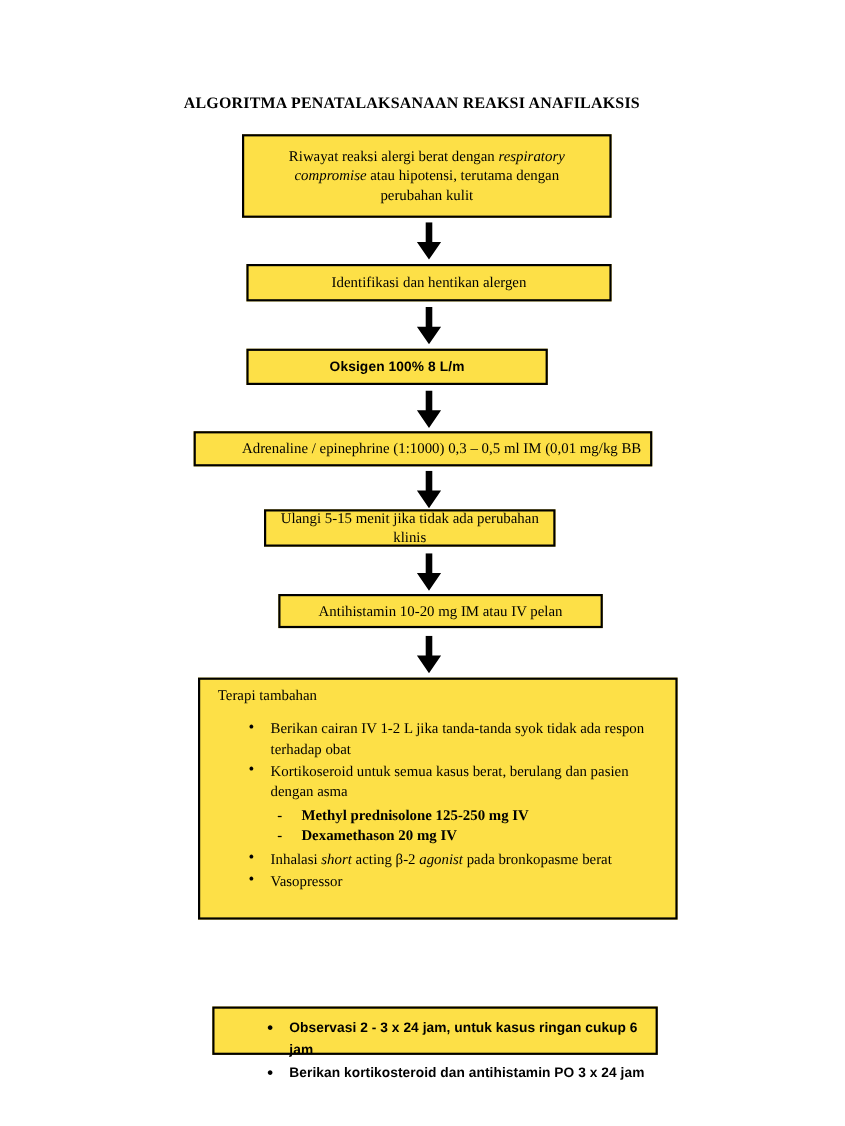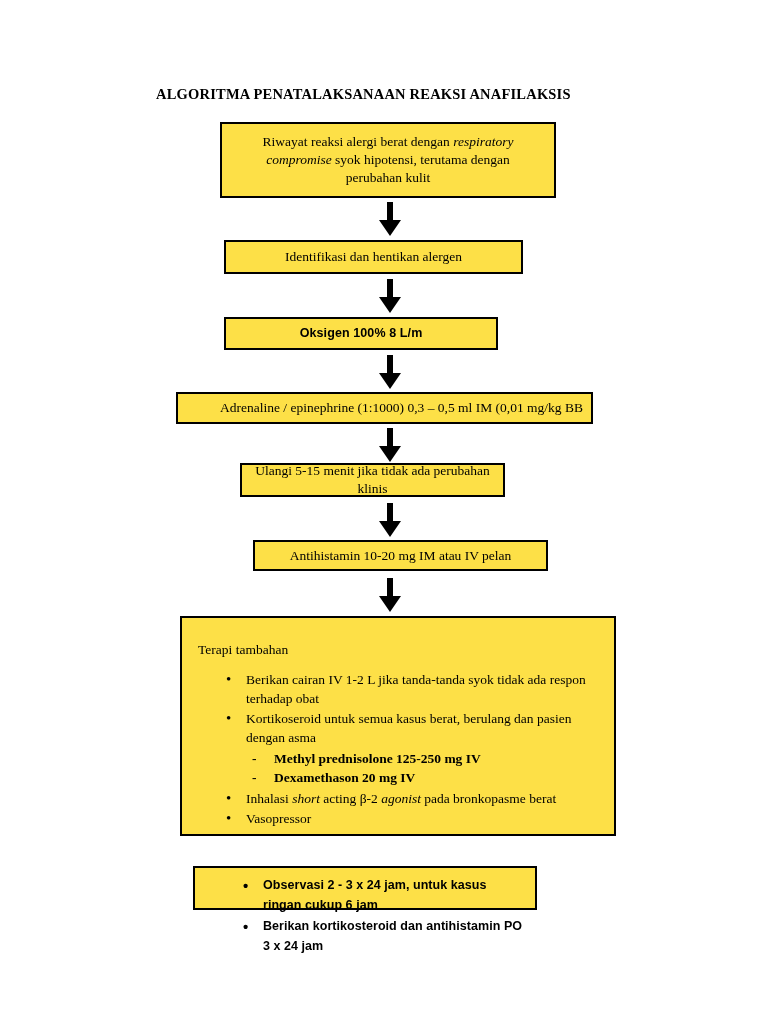--- a/index.html
+++ b/index.html
@@ -18,21 +18,21 @@
 
   #page {
     position: absolute;
     left: 0; top: 0;
     width: 768px;
     height: 1024px;
   }
 
   .title {
     position: absolute;
-    left: 156px;
+    left: 167px;
     top: 86px;
     width: 440px;
     font-family: "Liberation Serif", serif;
     font-weight: bold;
     font-size: 14.5px;
     letter-spacing: 0.2px;
     white-space: nowrap;
   }
 
   
@@ -64,21 +64,21 @@
 
   
   .arrow {
     position: absolute;
     width: 26px;
   }
   .arrow svg { display: block; }
 
   
   #terapi-box {
-    padding: 24px 12px 0 12px;
+    padding: 6px 12px 0 12px;
   }
   .terapi-heading {
     font-family: "Liberation Serif", serif;
     font-size: 13.5px;
     margin: 0 0 12px 4px;
   }
   ul.bullets {
     list-style: none;
     margin: 0;
     padding: 0;
@@ -148,32 +148,32 @@
 </head>
 <body>
 
 <div id="page">
 
   <div class="title">ALGORITMA PENATALAKSANAAN REAKSI ANAFILAKSIS</div>
 
   <div class="box box-centered" id="box-1" style="left:220px; top:122px; width:336px; height:76px;">
     <div class="box-text">
       <span>Riwayat reaksi alergi berat dengan </span><em>respiratory</em><br>
-      <em>compromise</em><span> syok hipotensi, terutama dengan</span><br>
+      <em>compromise</em><span> atau hipotensi, terutama dengan</span><br>
       <span>perubahan kulit</span>
     </div>
   </div>
 
   <div class="arrow" style="left:377px; top:202px; height:36px;">
     <svg width="26" height="36" viewBox="0 0 26 36">
       <polygon points="10,0 16,0 16,18 24,18 13,34 2,18 10,18" fill="#000"></polygon>
     </svg>
   </div>
 
-  <div class="box box-centered" id="box-2" style="left:224px; top:240px; width:299px; height:34px;">
+  <div class="box box-centered" id="box-2" style="left:224px; top:240px; width:332px; height:34px;">
     <div class="box-text">Identifikasi dan hentikan alergen</div>
   </div>
 
   <div class="arrow" style="left:377px; top:279px; height:36px;">
     <svg width="26" height="36" viewBox="0 0 26 36">
       <polygon points="10,0 16,0 16,18 24,18 13,34 2,18 10,18" fill="#000"></polygon>
     </svg>
   </div>
 
   <div class="box box-centered" id="box-3" style="left:224px; top:317px; width:274px; height:33px;">
@@ -228,20 +228,20 @@
       <li>Methyl prednisolone 125-250 mg IV</li>
       <li>Dexamethason 20 mg IV</li>
     </ul>
 
     <ul class="bullets" style="margin-top:1px;">
       <li><span>Inhalasi </span><em>short</em><span> acting β-2 </span><em>agonist</em><span> pada bronkopasme berat</span></li>
       <li>Vasopressor</li>
     </ul>
   </div>
 
-  <div class="box" id="observasi-box" style="left:193px; top:866px; width:344px; height:44px;">
+  <div class="box" id="observasi-box" style="left:193px; top:915px; width:405px; height:44px;">
     <ul class="bullets-sans">
       <li>Observasi 2 - 3 x 24 jam, untuk kasus ringan cukup 6 jam</li>
       <li>Berikan kortikosteroid dan antihistamin PO 3 x 24 jam</li>
     </ul>
   </div>
 
 </div>
 
 </body></html>

